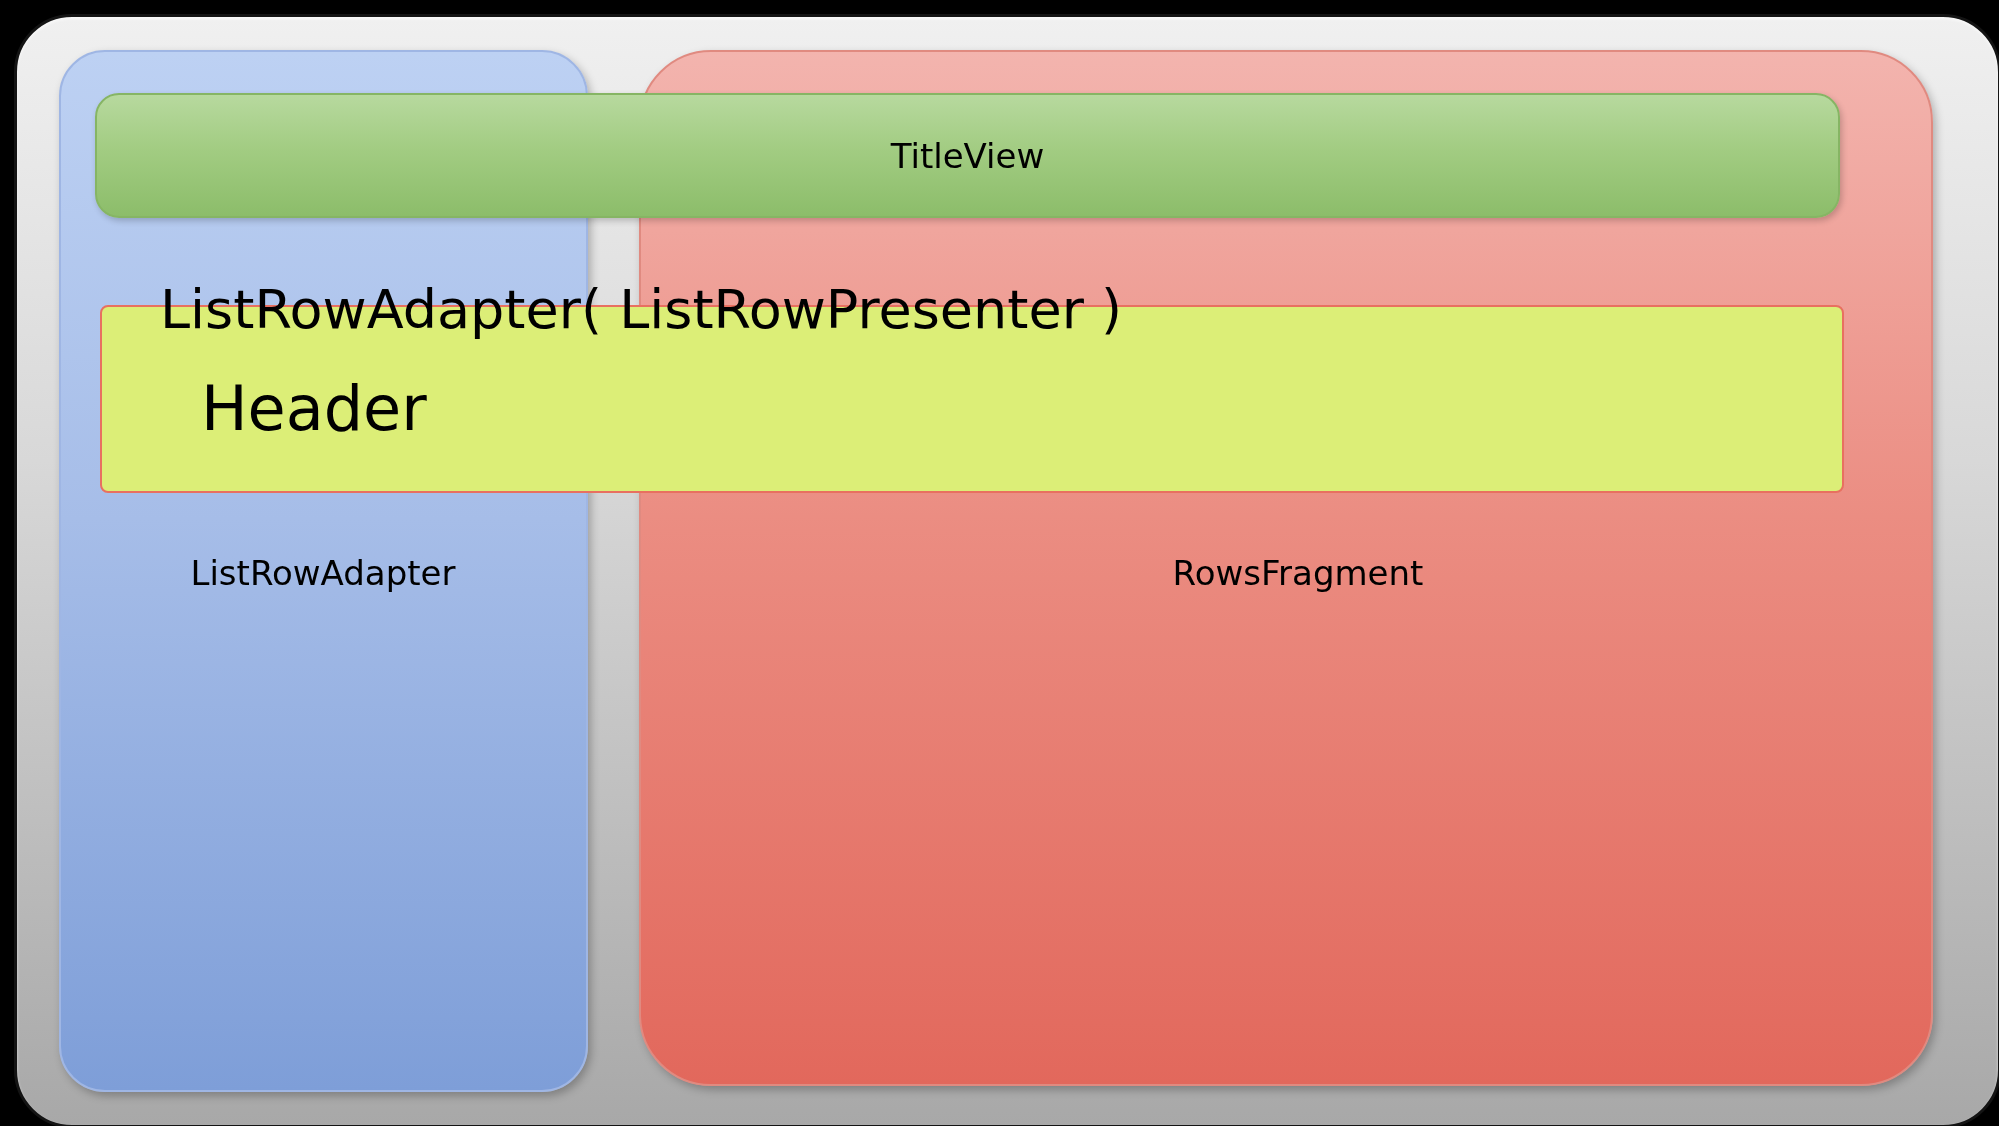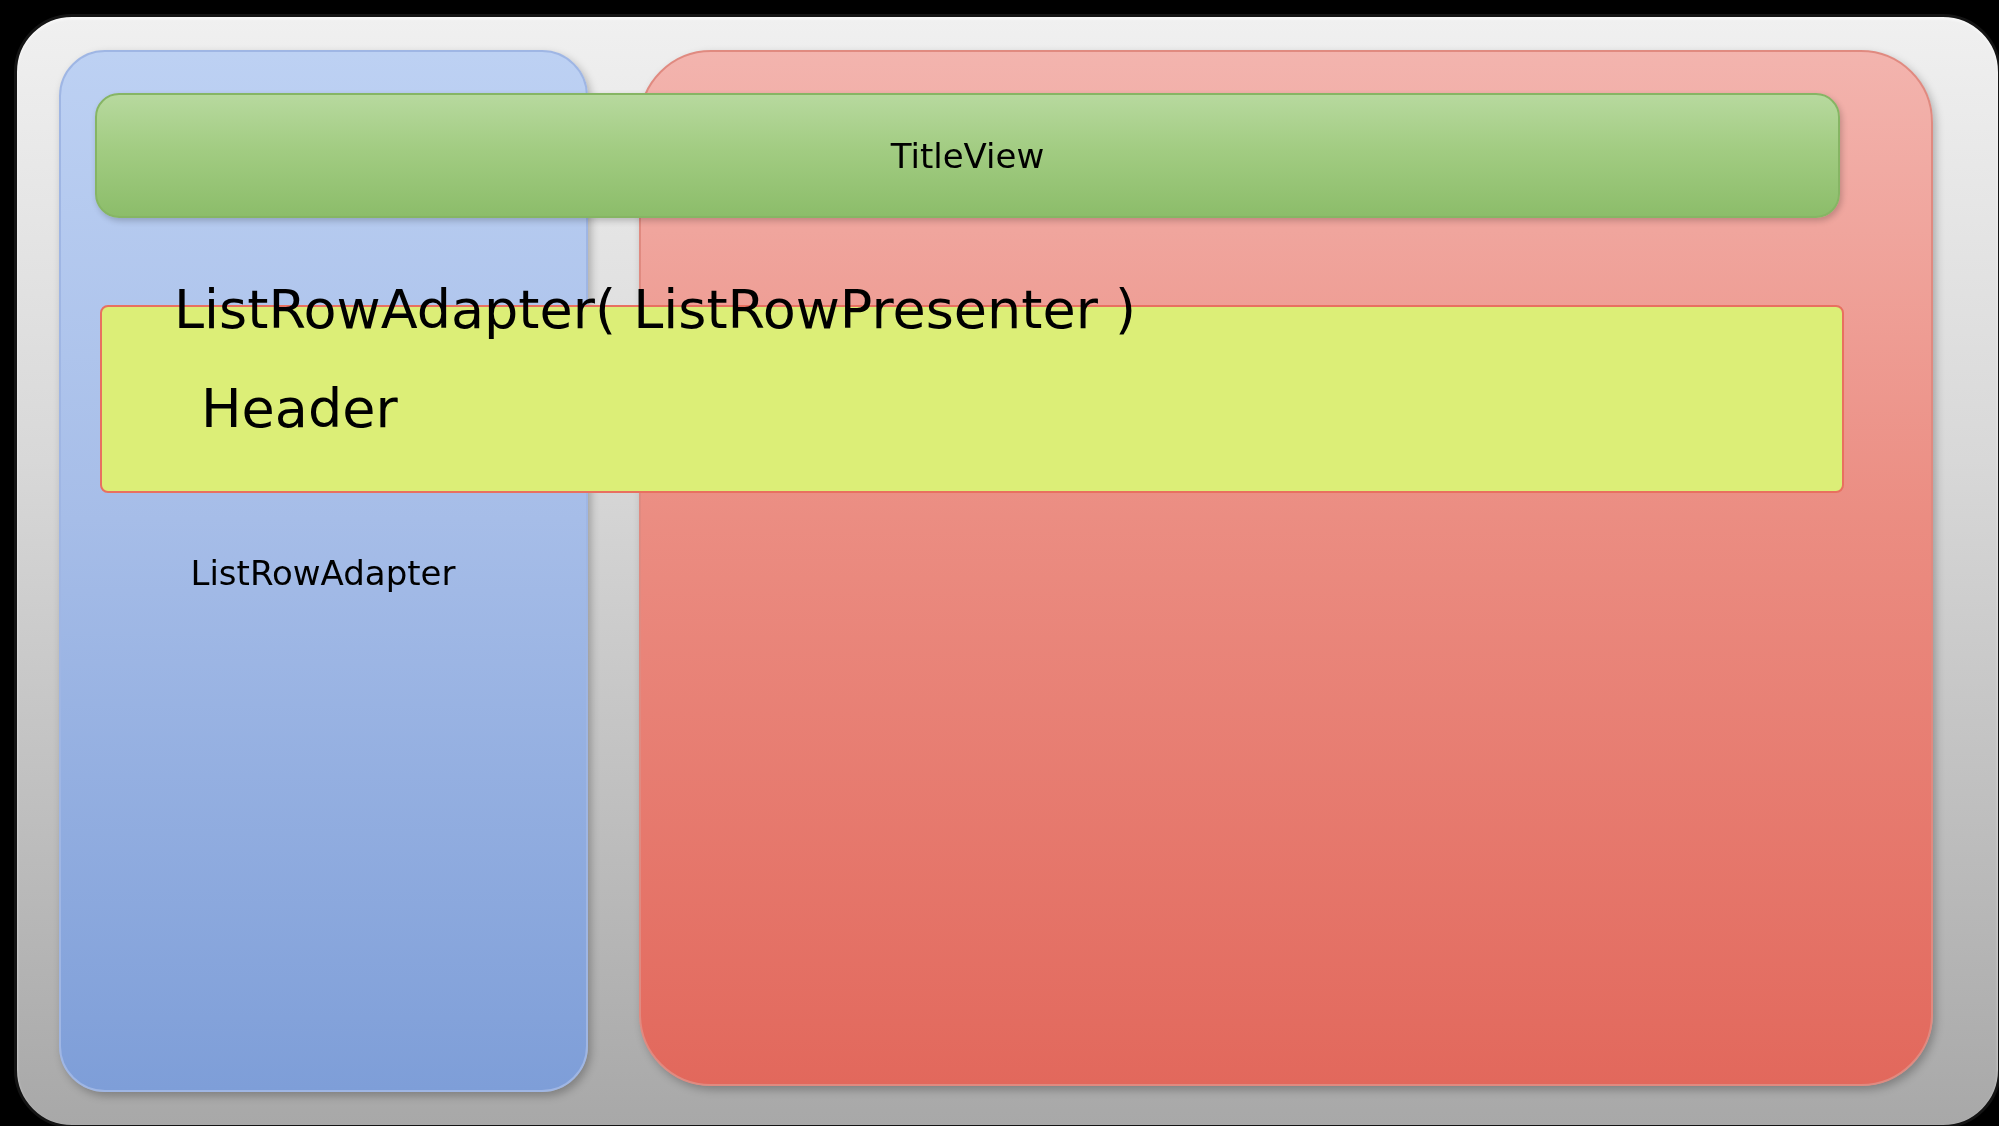--- a/index.html
+++ b/index.html
@@ -92,36 +92,36 @@
     height: 188px;
     border-radius: 8px;
     border: 2px solid var(--yellow-border);
     background: var(--yellow);
   }
   .header-label {
     position: absolute;
     left: 95px;
     top: 55%;
     transform: translateY(-50%);
-    font-size: 54px;
+    font-size: 62px;
     color: var(--text);
     white-space: nowrap;
   }
   .card-presenter-label {
     position: absolute;
     left: 695px;
     top: 55%;
     transform: translateY(-50%);
     font-size: 54px;
     color: var(--text);
     white-space: nowrap;
   }
   .listrow-presenter-label {
     position: absolute;
-    left: 162px;
+    left: 148px;
     top: 266px;
     font-size: 54px;
     color: var(--text);
     white-space: nowrap;
   }
   .headers-fragment-label {
     position: absolute;
     left: 315px;
     top: 565px;
     transform: translate(-50%, -50%);
@@ -155,14 +155,15 @@
   </div>
 
   <div class="adapter-row-bar">
     <span class="header-label">Header</span>
   </div>
 
   <span class="listrow-presenter-label">ListRowAdapter( ListRowPresenter )</span>
 
   <span class="headers-fragment-label">ListRowAdapter</span>
 
+  <span class="rows-fragment-label">RowsFragment</span>
 
 </div>
 
 </body></html>

